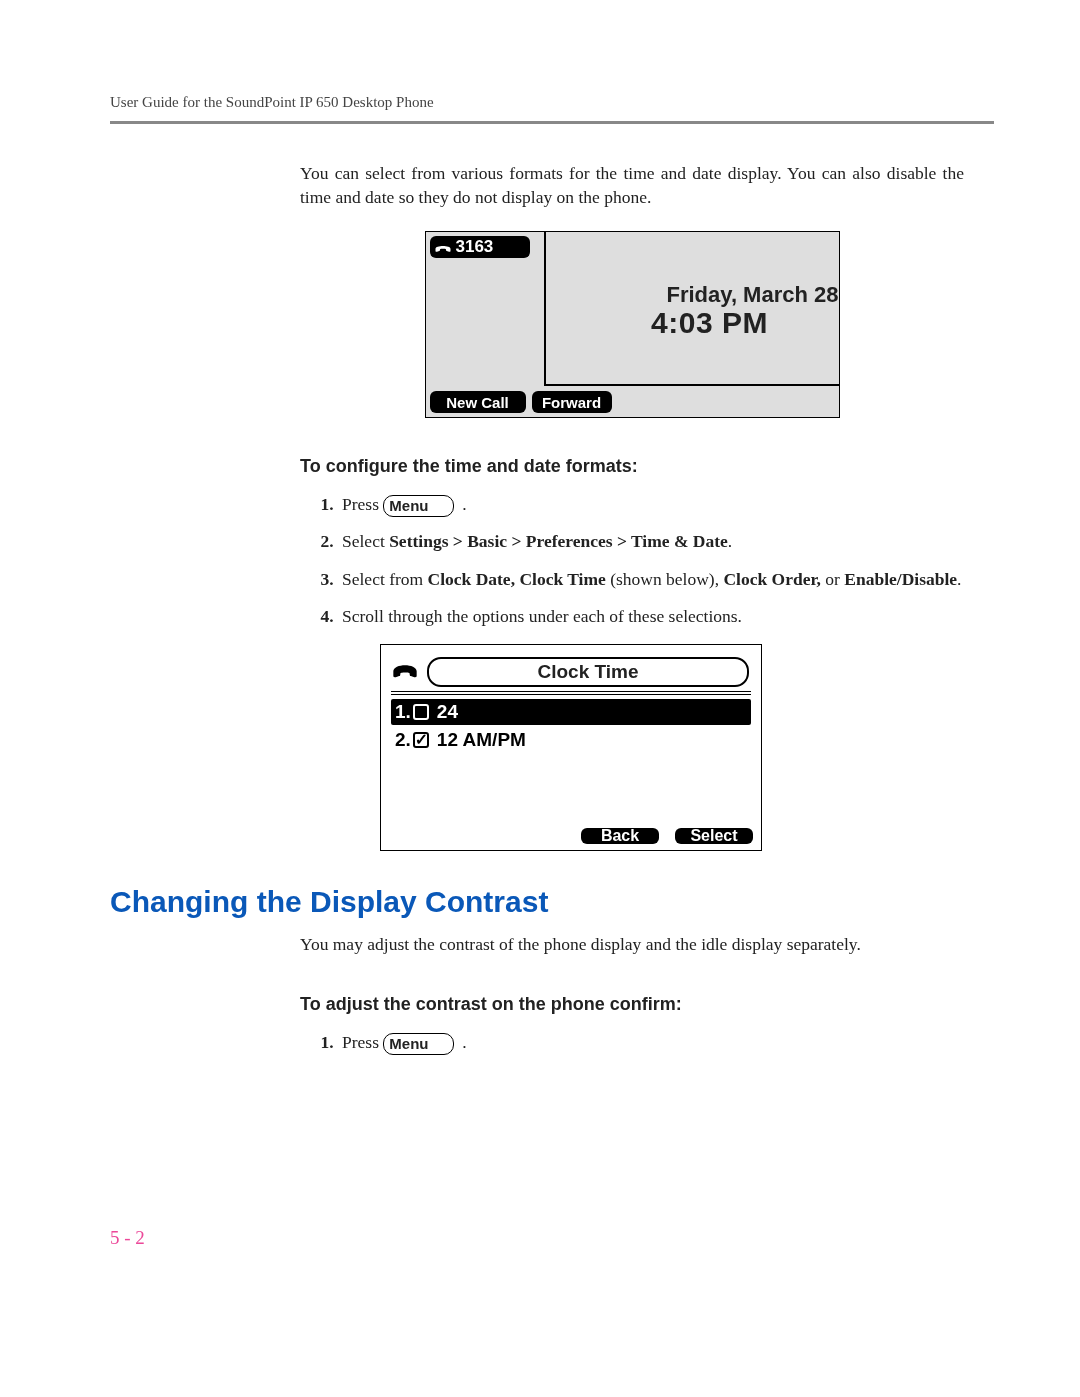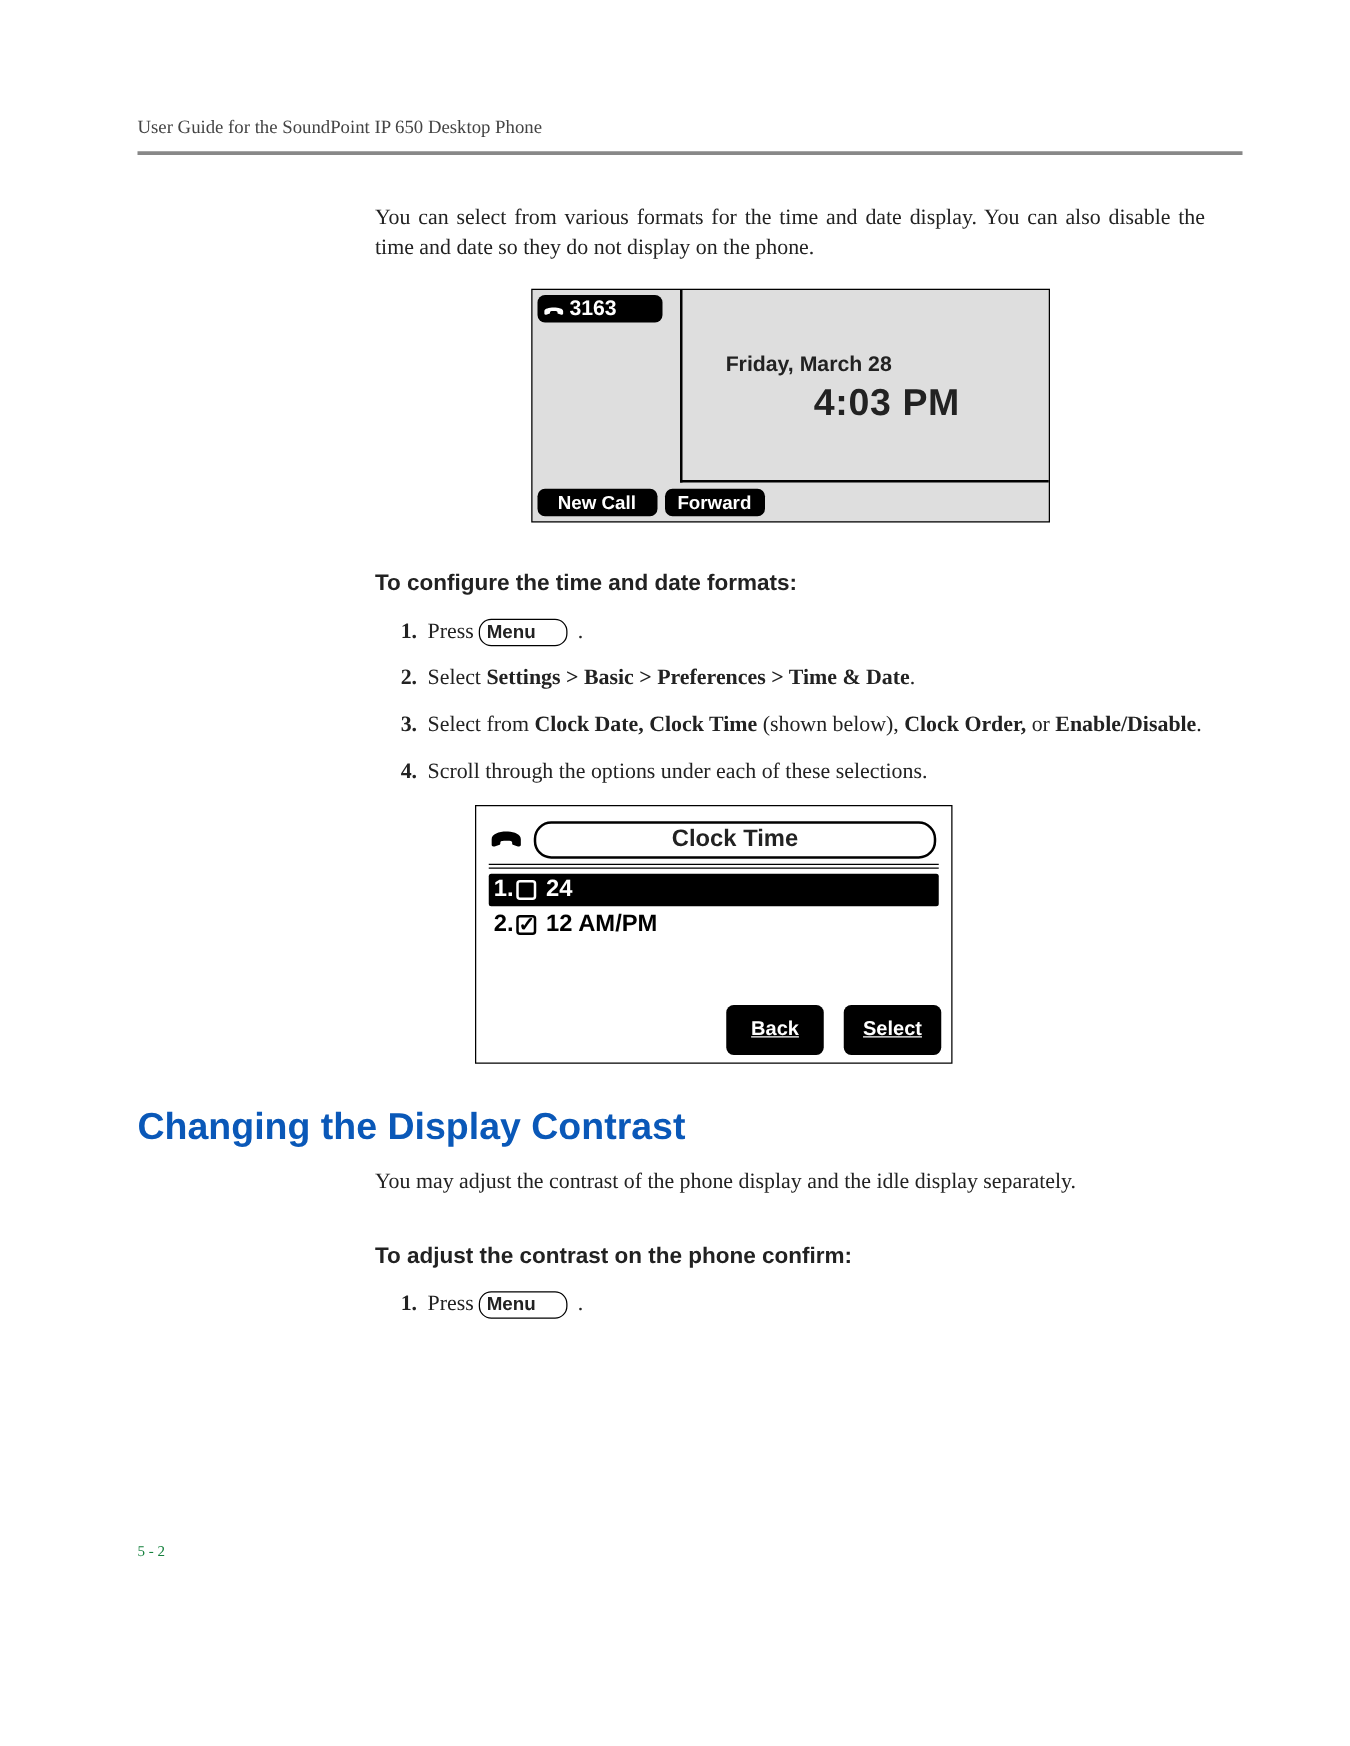--- a/index.html
+++ b/index.html
@@ -100,23 +100,23 @@
   }
   .phone1 .divider-h {
     position: absolute;
     top: 152px; left: 118px;
     right: 0; height: 2px;
     background: #000;
   }
   .phone1 .date {
     position: absolute;
     top: 50px; left: 155px; right: 0;
-    text-align: left;
-    font-weight: bold;
-    font-size: 17px;
+    text-align: right;
+    font-weight: bold;
+    font-size: 22px;
   }
   .phone1 .time {
     position: absolute;
     top: 74px; left: 155px; right: 0;
     text-align: center;
     font-weight: bold;
     font-size: 30px;
     letter-spacing: 0.5px;
   }
   .soft-btn {
@@ -193,46 +193,45 @@
   }
   .phone2 .chk.on::after{
     content:"✓";
     position:absolute;
     top:-4px;left:0px;
     font-size:16px;
   }
   .phone2 .sbtn {
     position: absolute;
     bottom: 6px;
-    height: 40px;
+    height: 16px;
     background: #000;
     color: #fff;
     border-radius: 6px;
     display: flex;
     align-items: center;
     justify-content: center;
     font-weight: bold;
     font-size: 16px;
-    text-decoration: underline;
   }
   .phone2 .sback { left: 200px; width: 78px; }
   .phone2 .ssel  { right: 8px; width: 78px; }
   .h2 {
     font-family: "Trebuchet MS", Arial, sans-serif;
     color: #0a58b8;
     font-size: 30px;
     font-weight: bold;
     margin: 34px 0 14px 0;
   }
   .footer {
     position: absolute;
     left: 110px;
     bottom: 148px;
-    font-size: 12px;
-    color: #15803d;
+    font-size: 19px;
+    color: #ec4899;
   }
 </style>
 </head>
 <body>
 
 <div class="page">
   <div class="header">User Guide for the SoundPoint IP 650 Desktop Phone</div>
 
   <div class="body-indent">
     <p class="intro">You can select from various formats for the time and date display. You can also disable the time and date so they do not display on the phone.</p>

